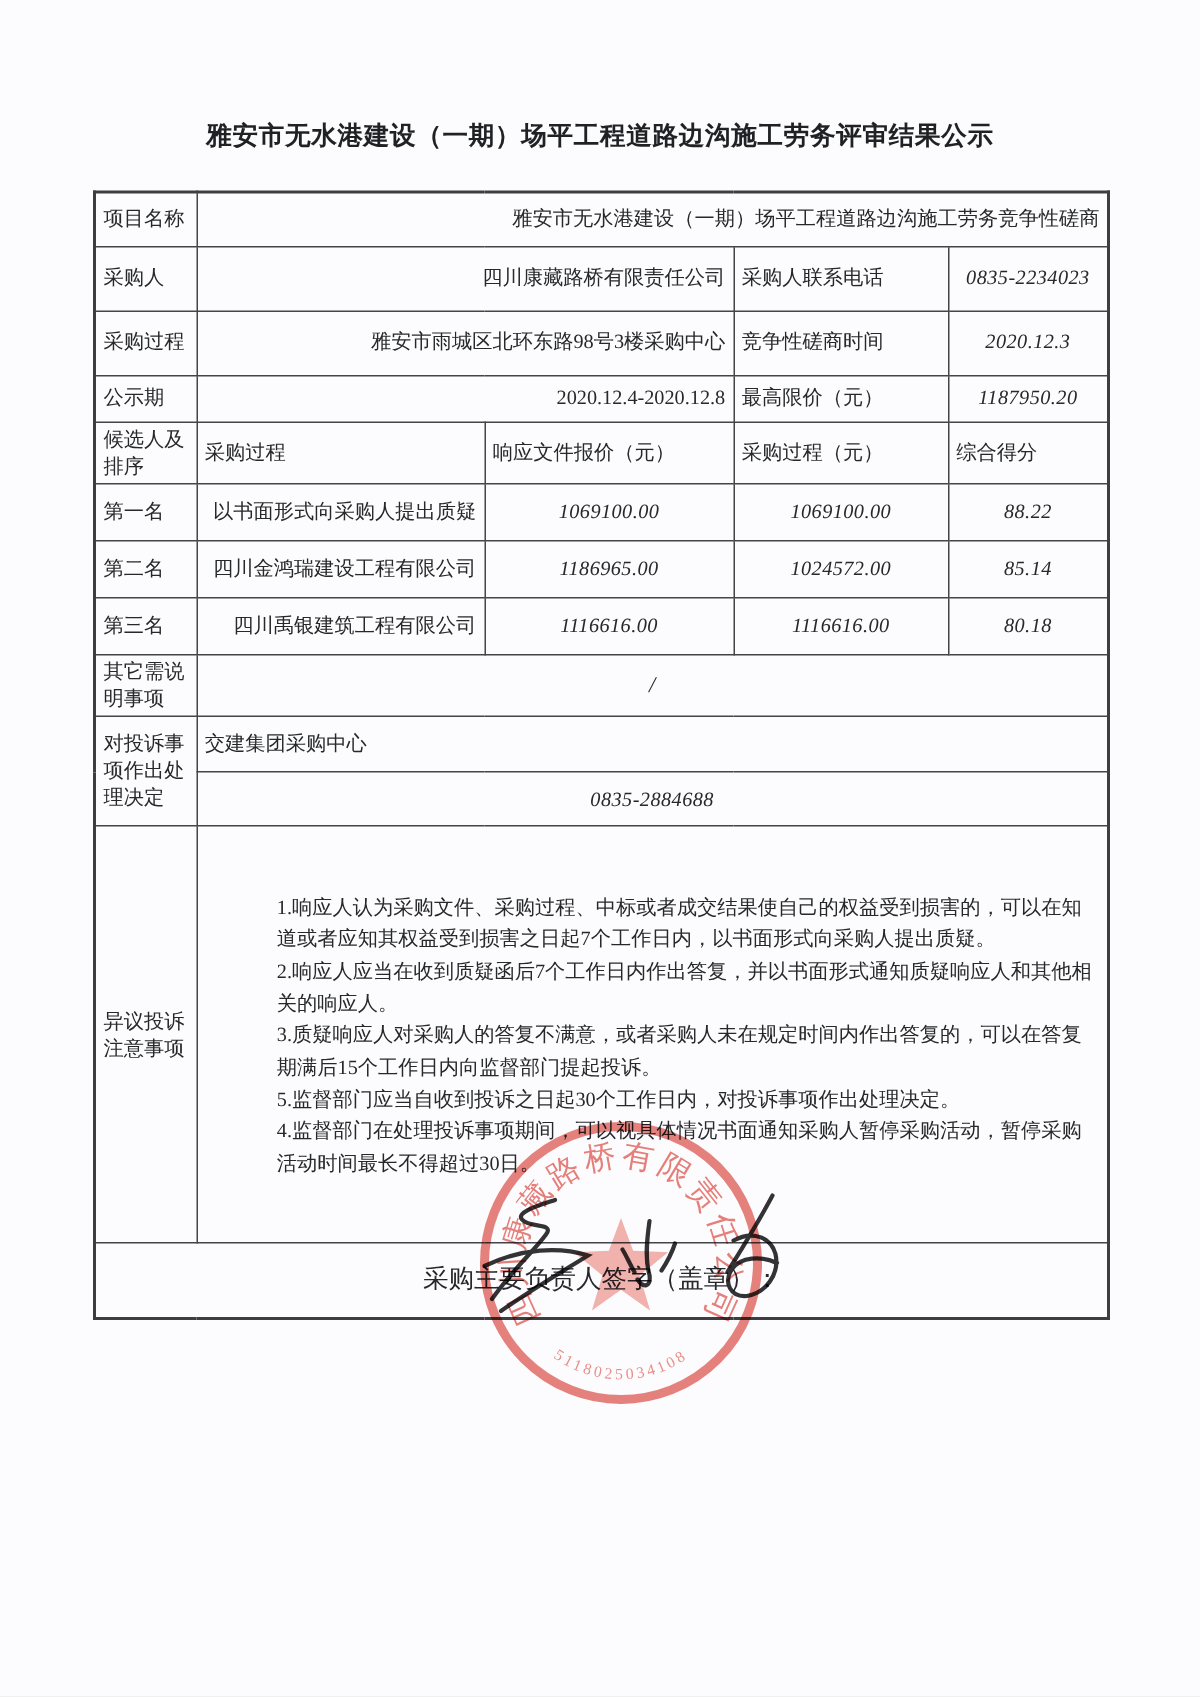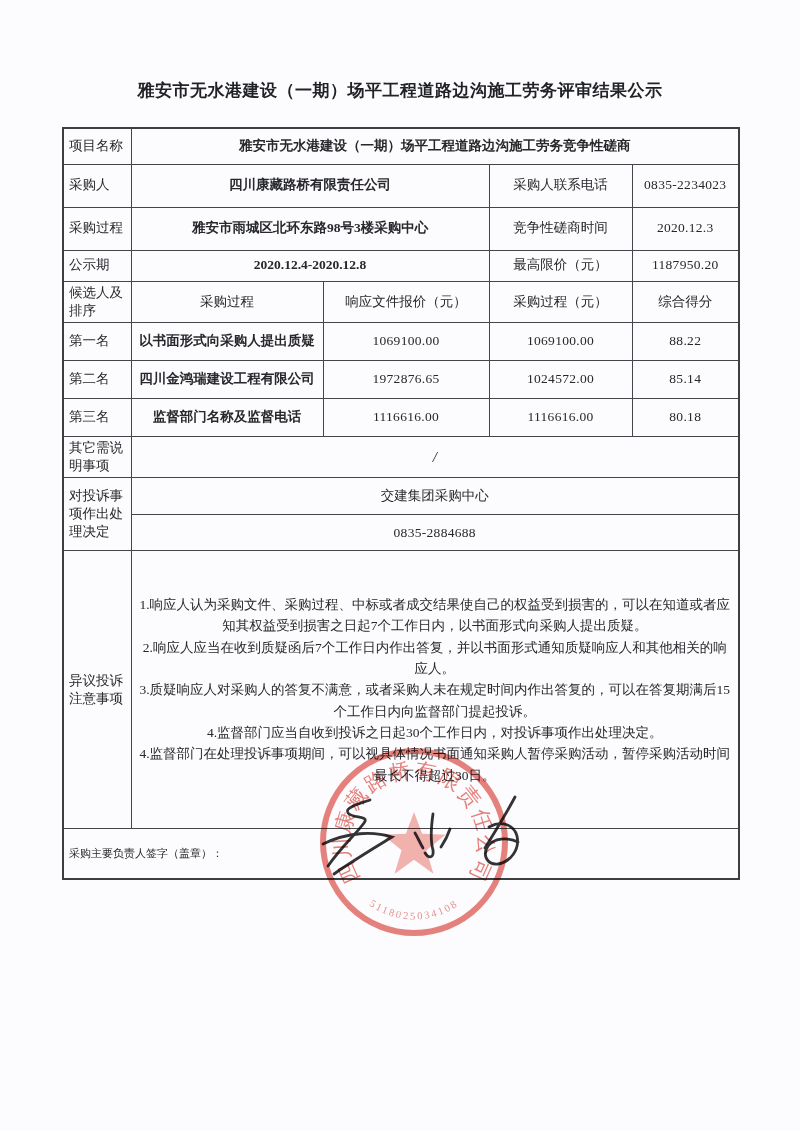--- a/index.html
+++ b/index.html
@@ -28,26 +28,26 @@
     color:#26282c;
   }
   .doc-table td {
     border:1.6px solid #43454a;
     padding:2px 5px;
     vertical-align:middle;
     overflow:hidden;
   }
   .doc-table { border:2px solid #3c3e42; }
   .lbl { text-align:left; }
-  .ctr { text-align:center; }
-  .val { text-align:center;font-weight:bold; }
-  .num { text-align:center; letter-spacing:0.3px; }
+  .ctr { text-align:left; }
+  .val { text-align:right; }
+  .num { text-align:center; letter-spacing:0.3px;font-style:italic; }
   .obj-cell { padding:8px 9px 8px 8px; vertical-align:middle; }
-  .obj-cell .obj-line { font-size:13.5px; line-height:1.58; text-align:center; }
-  .sig-cell { padding-left:5px; font-size:11px; }
+  .obj-cell .obj-line { font-size:13.5px; line-height:1.58; text-align:left;margin-left:48px; }
+  .sig-cell { padding-left:5px; font-size:17px;text-align:center; }
   .slash-cell { text-align:center; font-size:15px; font-style:italic; }
 
   .stamp {
     position:absolute; left:312px; top:740px;
     width:204px; height:204px;
     mix-blend-mode:multiply; opacity:0.82;
     pointer-events:none;
   }
   .stamp text {
     font-family:"Liberation Serif", serif;
@@ -108,27 +108,27 @@
       <tr style="height:38px">
         <td class="lbl">第一名</td>
         <td class="val">以书面形式向采购人提出质疑</td>
         <td class="num">1069100.00</td>
         <td class="num">1069100.00</td>
         <td class="num">88.22</td>
       </tr>
       <tr style="height:38px">
         <td class="lbl">第二名</td>
         <td class="val">四川金鸿瑞建设工程有限公司</td>
-        <td class="num">1972876.65</td>
+        <td class="num">1186965.00</td>
         <td class="num">1024572.00</td>
         <td class="num">85.14</td>
       </tr>
       <tr style="height:38px">
         <td class="lbl">第三名</td>
-        <td class="val">监督部门名称及监督电话</td>
+        <td class="val">四川禹银建筑工程有限公司</td>
         <td class="num">1116616.00</td>
         <td class="num">1116616.00</td>
         <td class="num">80.18</td>
       </tr>
       <tr style="height:41px">
         <td class="lbl">其它需说明事项</td>
         <td class="slash-cell" colspan="4">/</td>
       </tr>
       <tr style="height:37px">
         <td class="lbl" rowspan="2">对投诉事项作出处理决定</td>
@@ -136,21 +136,21 @@
       </tr>
       <tr style="height:36px">
         <td class="num" colspan="4">0835-2884688</td>
       </tr>
       <tr style="height:278px">
         <td class="lbl">异议投诉注意事项</td>
         <td class="obj-cell" colspan="4">
           <div class="obj-line">1.响应人认为采购文件、采购过程、中标或者成交结果使自己的权益受到损害的，可以在知道或者应知其权益受到损害之日起7个工作日内，以书面形式向采购人提出质疑。</div>
           <div class="obj-line">2.响应人应当在收到质疑函后7个工作日内作出答复，并以书面形式通知质疑响应人和其他相关的响应人。</div>
           <div class="obj-line">3.质疑响应人对采购人的答复不满意，或者采购人未在规定时间内作出答复的，可以在答复期满后15个工作日内向监督部门提起投诉。</div>
-          <div class="obj-line">4.监督部门应当自收到投诉之日起30个工作日内，对投诉事项作出处理决定。</div>
+          <div class="obj-line">5.监督部门应当自收到投诉之日起30个工作日内，对投诉事项作出处理决定。</div>
           <div class="obj-line">4.监督部门在处理投诉事项期间，可以视具体情况书面通知采购人暂停采购活动，暂停采购活动时间最长不得超过30日。</div>
         </td>
       </tr>
       <tr style="height:50px">
         <td class="sig-cell" colspan="5">采购主要负责人签字（盖章）：</td>
       </tr>
     </tbody>
   </table>
 
   <svg class="stamp" viewBox="0 0 204 204">

